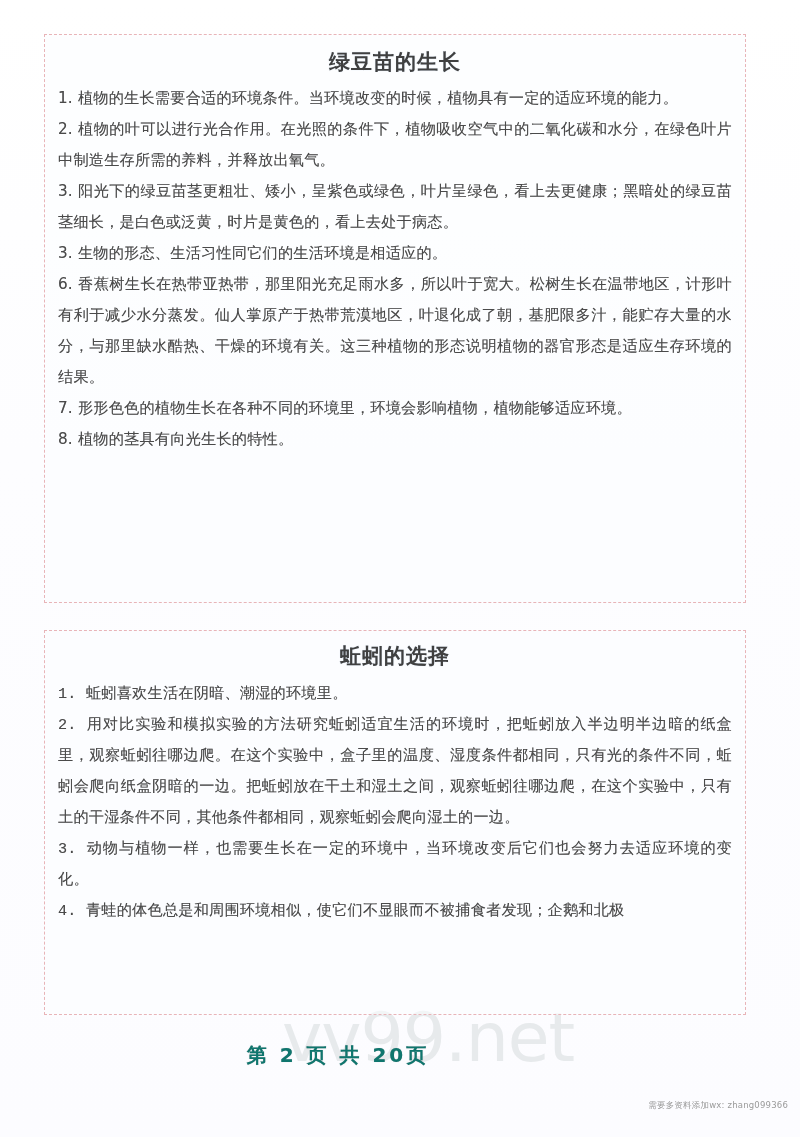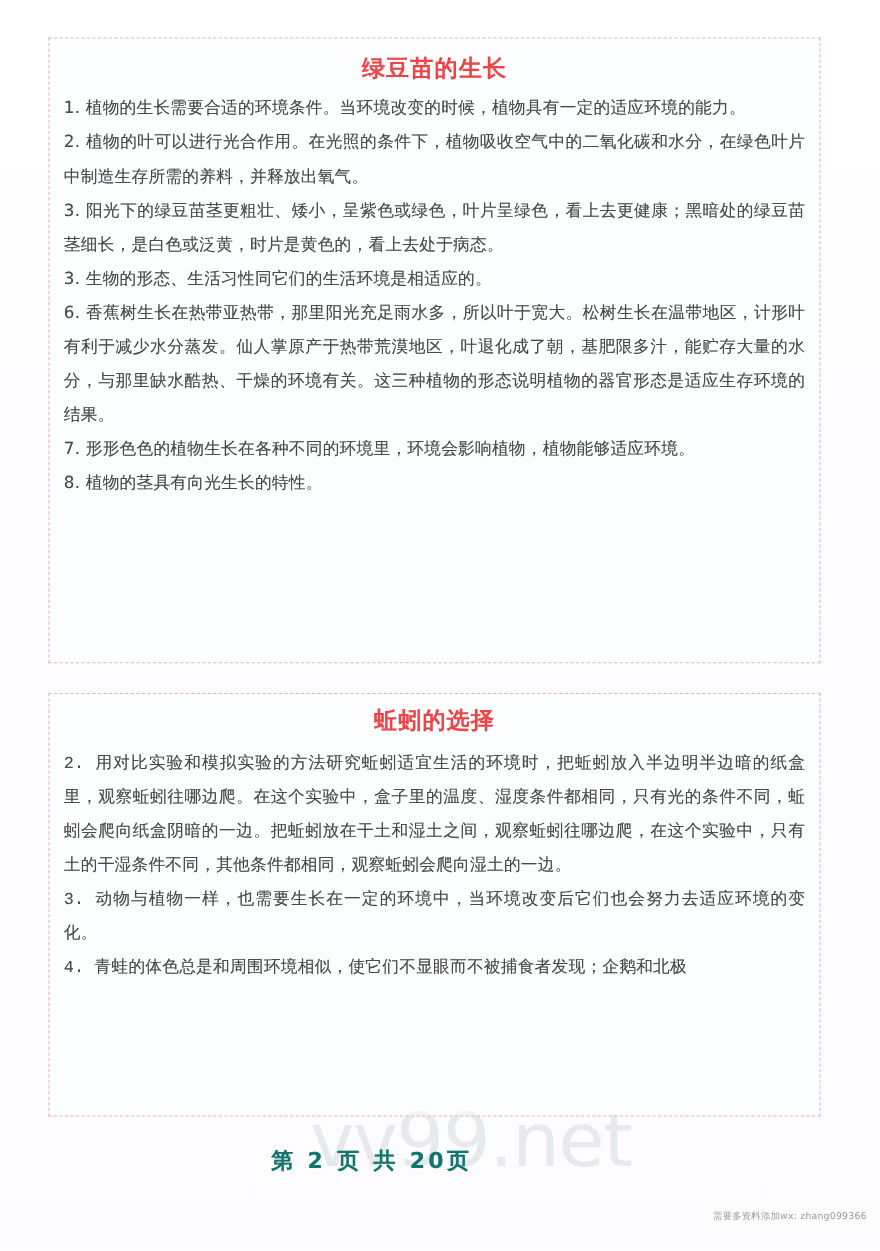--- a/index.html
+++ b/index.html
@@ -49,21 +49,21 @@
     border: 1px dashed #e8b4b8;
     background: rgba(252, 253, 255, 0.55);
     box-sizing: border-box;
     padding: 10px 13px 12px 13px;
   }
   .note-box.box1 { top: 34px; height: 569px; }
   .note-box.box2 { top: 630px; height: 385px; font-family: Liberation Mono, monospace; }
 
   .box-title {
     text-align: center;
-    color: #ef4444;
+    color: #404040;
     font-weight: bold;
     font-size: 21px;
     line-height: 30px;
     margin: 2px 0 6px 0;
     letter-spacing: 1px;
     text-shadow: 0 0 1px rgba(74,134,200,0.25);
   }
 
   .item {
     color: #4a4a4a;
@@ -113,20 +113,21 @@
     <p class="item">2. 植物的叶可以进行光合作用。在光照的条件下，植物吸收空气中的二氧化碳和水分，在绿色叶片中制造生存所需的养料，并释放出氧气。</p>
     <p class="item">3. 阳光下的绿豆苗茎更粗壮、矮小，呈紫色或绿色，叶片呈绿色，看上去更健康；黑暗处的绿豆苗茎细长，是白色或泛黄，时片是黄色的，看上去处于病态。</p>
     <p class="item">3. 生物的形态、生活习性同它们的生活环境是相适应的。</p>
     <p class="item">6. 香蕉树生长在热带亚热带，那里阳光充足雨水多，所以叶于宽大。松树生长在温带地区，计形叶有利于减少水分蒸发。仙人掌原产于热带荒漠地区，叶退化成了朝，基肥限多汁，能贮存大量的水分，与那里缺水酷热、干燥的环境有关。这三种植物的形态说明植物的器官形态是适应生存环境的结果。</p>
     <p class="item">7. 形形色色的植物生长在各种不同的环境里，环境会影响植物，植物能够适应环境。</p>
     <p class="item">8. 植物的茎具有向光生长的特性。</p>
   </div>
 
   <div class="note-box box2">
     <div class="box-title">蚯蚓的选择</div>
+    <p class="item">1. 蚯蚓喜欢生活在阴暗、潮湿的环境里。</p>
     <p class="item">2. 用对比实验和模拟实验的方法研究蚯蚓适宜生活的环境时，把蚯蚓放入半边明半边暗的纸盒里，观察蚯蚓往哪边爬。在这个实验中，盒子里的温度、湿度条件都相同，只有光的条件不同，蚯蚓会爬向纸盒阴暗的一边。把蚯蚓放在干土和湿土之间，观察蚯蚓往哪边爬，在这个实验中，只有土的干湿条件不同，其他条件都相同，观察蚯蚓会爬向湿土的一边。</p>
     <p class="item">3. 动物与植物一样，也需要生长在一定的环境中，当环境改变后它们也会努力去适应环境的变化。</p>
     <p class="item">4. 青蛙的体色总是和周围环境相似，使它们不显眼而不被捕食者发现；企鹅和北极</p>
   </div>
 
   <div class="footer">第 2 页 共 20页</div>
 
   <div class="credit">需要多资料添加wx: zhang099366</div>
 
 </div>

